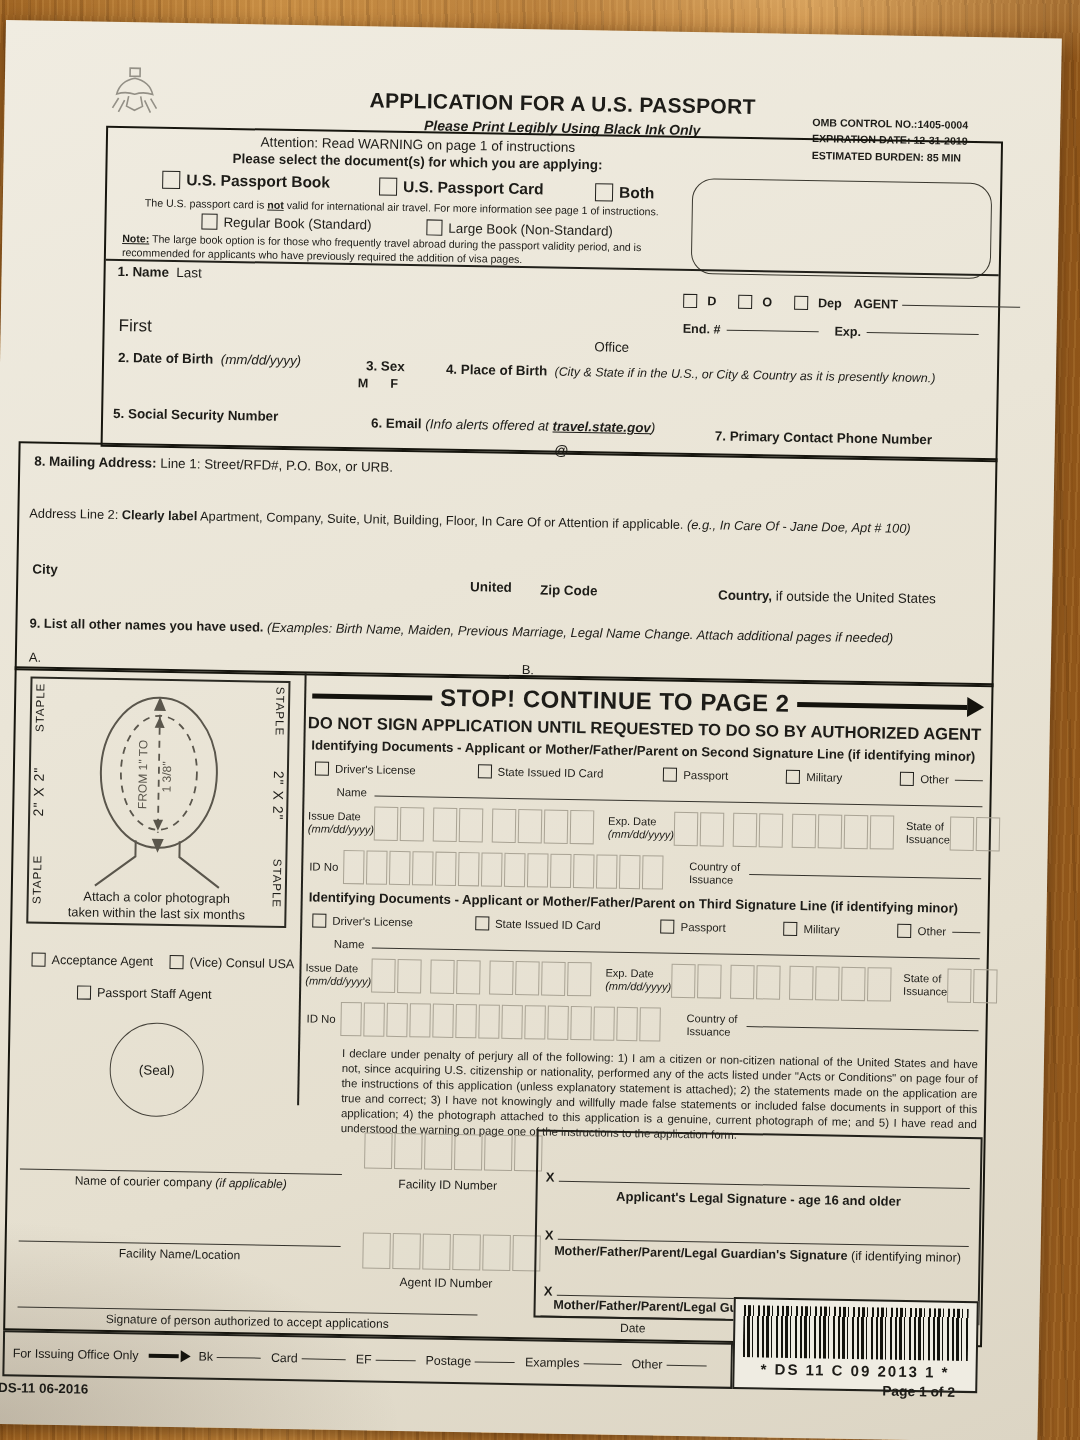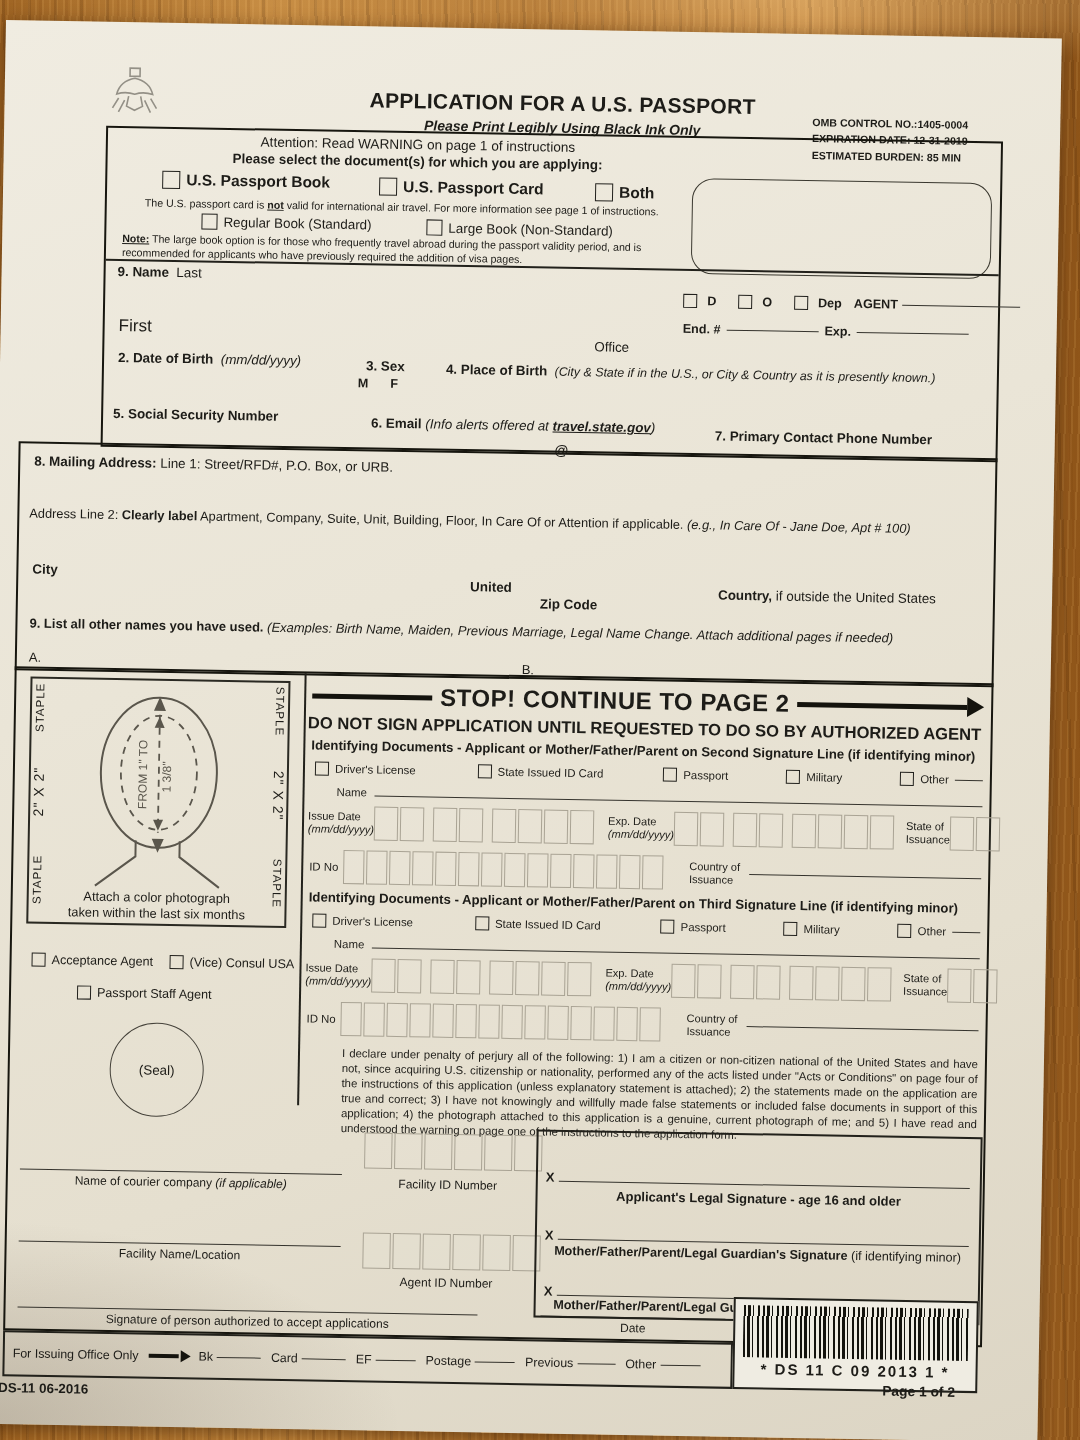--- a/index.html
+++ b/index.html
@@ -85,58 +85,58 @@
     <div class="abs" style="left:320px;top:86px;font-size:13.4px;display:flex;align-items:center">
       <span class="cb"></span>
       <span>Large Book (Non-Standard)</span>
     </div>
 
     <div class="abs" style="left:16px;top:104px;width:530px;font-size:10.6px;line-height:1.3"><span class="b u">Note:</span><span> The large book option is for those who frequently travel abroad during the passport validity period, and is recommended for applicants who have previously required the addition of visa pages.</span></div>
 
     <div class="abs" style="right:8px;top:40px;width:298px;height:94px;border:1.8px solid #3a382f;border-radius:22px"></div>
 
     <div class="abs" style="left:0;top:131px;width:100%;border-top:2.2px solid #22211b"></div>
-    <div class="abs" style="left:12px;top:136px;font-size:13.4px"><span class="b">9.  Name</span>&nbsp;&nbsp;<span>Last</span></div>
+    <div class="abs" style="left:12px;top:136px;font-size:13.4px"><span class="b">1.  Name</span>&nbsp;&nbsp;<span>Last</span></div>
     <div class="abs" style="left:14px;top:188px;font-size:17px">First</div>
     <div class="abs" style="left:490px;top:203px;font-size:13.4px">Office</div>
 
     <div class="abs" style="left:578px;top:156px;font-size:12.6px;font-weight:bold;display:flex;align-items:center;gap:4px">
       <span class="cb sm"></span>
         <span>D</span>
       <span class="cb sm" style="margin-left:18px"></span>
         <span>O</span>
       <span class="cb sm" style="margin-left:18px"></span>
         <span>Dep</span>
       <span style="margin-left:8px">AGENT</span>
       <span class="wl" style="width:118px"></span>
     </div>
     <div class="abs" style="left:578px;top:184px;font-size:12.6px;font-weight:bold;display:flex;align-items:center;gap:6px">
       <span>End. #</span>
       <span class="wl" style="width:92px"></span>
-      <span style="">Exp.</span>
+      <span style="margin-left:10px">Exp.</span>
       <span class="wl" style="width:112px"></span>
     </div>
 
     <div class="abs" style="left:14px;top:222px;font-size:13.4px"><span class="b">2.  Date of Birth</span>&nbsp;&nbsp;<span class="i">(mm/dd/yyyy)</span></div>
     <div class="abs b" style="left:262px;top:226px;font-size:13.4px">3.  Sex</div>
     <div class="abs b" style="left:254px;top:244px;font-size:12.6px"><span>M</span><span style="display:inline-block;width:22px"></span><span>F</span></div>
     <div class="abs" style="left:342px;top:228px;width:545px;font-size:13.4px"><span class="b">4.  Place of Birth</span>&nbsp;&nbsp;<span class="i" style="font-size:12.4px">(City &amp; State if in the U.S., or City &amp; Country as it is presently known.)</span></div>
 
     <div class="abs b" style="left:10px;top:278px;font-size:13.4px">5.  Social Security Number</div>
     <div class="abs" style="left:268px;top:283px;font-size:13.4px"><span class="b">6.  Email</span> <span class="i">(Info alerts offered at </span><span class="i b u">travel.state.gov</span><span class="i">)</span></div>
     <div class="abs b" style="left:452px;top:306px;font-size:14px">@</div>
     <div class="abs b" style="left:612px;top:290px;font-size:13.4px">7.  Primary Contact Phone Number</div>
   </div>
 
   <div class="abs box-border" style="left:20px;top:421px;width:975px;height:225px;border-top-width:2px">
     <div class="abs" style="left:14px;top:10px;font-size:13.4px"><span class="b">8.  Mailing Address:</span><span> Line 1: Street/RFD#, P.O. Box, or URB.</span></div>
     <div class="abs" style="left:10px;top:62px;width:950px;font-size:12.8px"><span>Address Line 2: </span><span class="b">Clearly label</span><span> Apartment, Company, Suite, Unit, Building, Floor, In Care Of or Attention if applicable. </span><span class="i">(e.g., In Care Of - Jane Doe, Apt # 100)</span></div>
     <div class="abs b" style="left:14px;top:118px;font-size:13.4px">City</div>
     <div class="abs b" style="left:452px;top:128px;font-size:13.4px">United</div>
-    <div class="abs b" style="left:522px;top:144px;font-size:13.4px">Zip Code</div>
+    <div class="abs b" style="left:522px;top:130px;font-size:13.4px">Zip Code</div>
     <div class="abs" style="left:700px;top:132px;font-size:13.4px"><span class="b">Country,</span><span> if outside the United States</span></div>
     <div class="abs" style="left:12px;top:172px;width:950px;font-size:13px"><span class="b">9.  List all other names you have used. </span><span class="i">(Examples: Birth Name, Maiden, Previous Marriage, Legal Name Change.  Attach additional  pages if needed)</span></div>
     <div class="abs" style="left:12px;top:206px;font-size:13px">A.</div>
     <div class="abs" style="left:505px;top:210px;font-size:13px">B.</div>
   </div>
 
   <div class="abs box-border" style="left:20px;top:646px;width:975px;height:660px">
     <div class="abs" style="left:288px;top:0;width:0;height:432px;border-left:2.2px solid #22211b"></div>
 
     <div class="abs" style="left:14px;top:8px;width:256px;height:243px;border:2.2px solid #2a2922">
@@ -404,21 +404,21 @@
     <span style="width:30px;height:3.4px;background:#14130d;margin:0 2px 0 10px"></span>
     <span style="width:0;height:0;border-left:10px solid #14130d;border-top:6px solid transparent;border-bottom:6px solid transparent;margin-right:8px"></span>
     <span>Bk</span>
       <span class="wl" style="width:44px;margin:0 10px 0 4px"></span>
     <span>Card</span>
       <span class="wl" style="width:44px;margin:0 10px 0 4px"></span>
     <span>EF</span>
       <span class="wl" style="width:40px;margin:0 10px 0 4px"></span>
     <span>Postage</span>
       <span class="wl" style="width:40px;margin:0 10px 0 4px"></span>
-    <span>Previous</span>
+    <span>Examples</span>
       <span class="wl" style="width:38px;margin:0 10px 0 4px"></span>
     <span>Other</span>
       <span class="wl" style="width:40px;margin:0 0 0 4px"></span>
   </div>
 
   <div class="abs" style="left:750px;top:1264px;width:245px;height:92px;border:2.2px solid #22211b;background:#efece2;box-sizing:border-box;padding:6px 8px 0">
     <div style="height:52px;background:
       repeating-linear-gradient(90deg,#14130d 0 2px,transparent 2px 4px,#14130d 4px 7px,transparent 7px 9px,#14130d 9px 10px,transparent 10px 14px,#14130d 14px 16px,transparent 16px 19px)"></div>
     <div class="cap b" style="font-size:15px;letter-spacing:2px;margin-top:3px">* DS 11 C 09 2013 1 *</div>
   </div>

